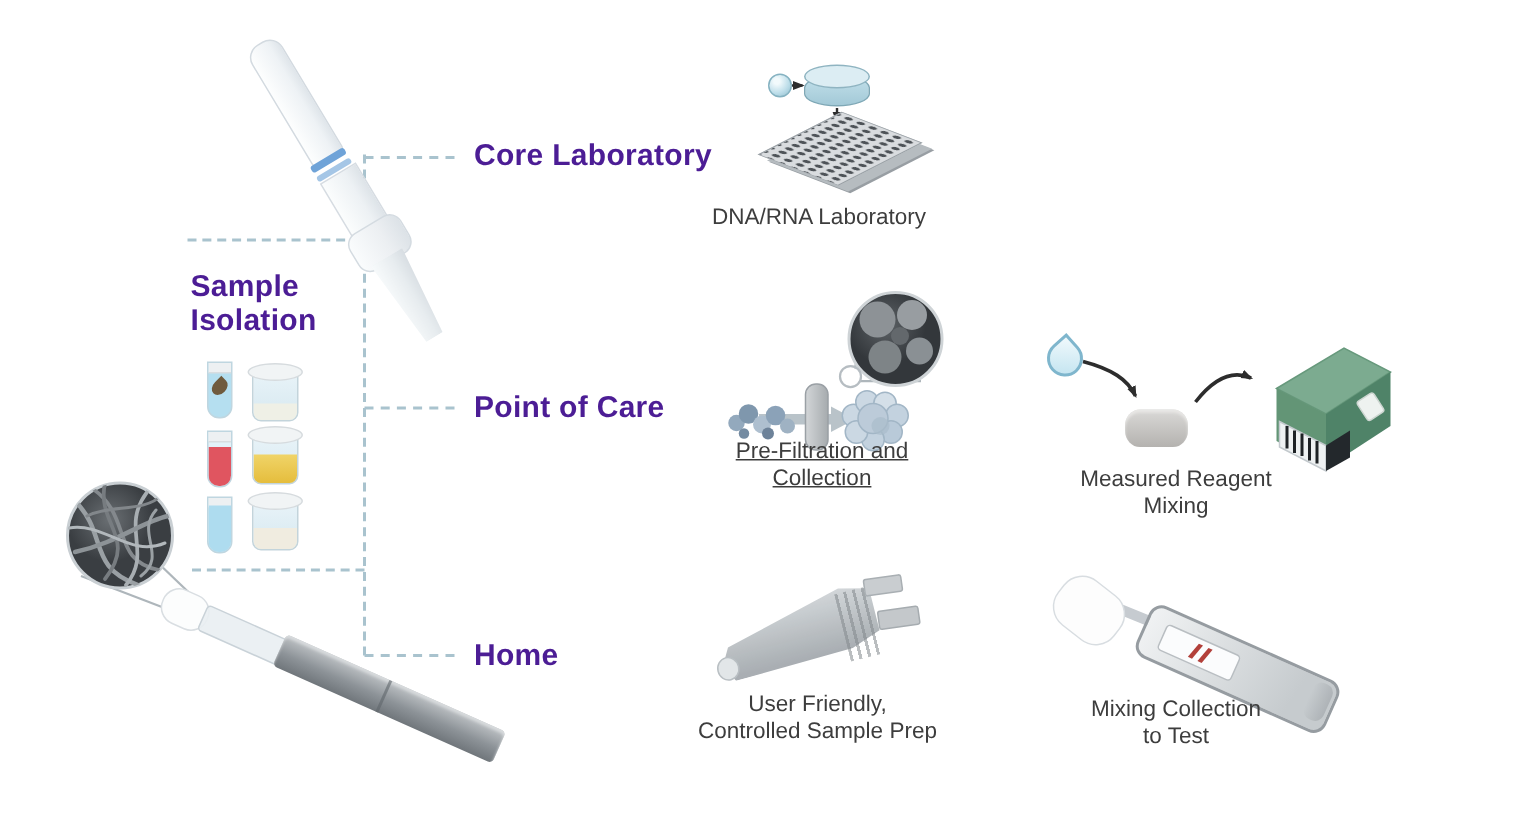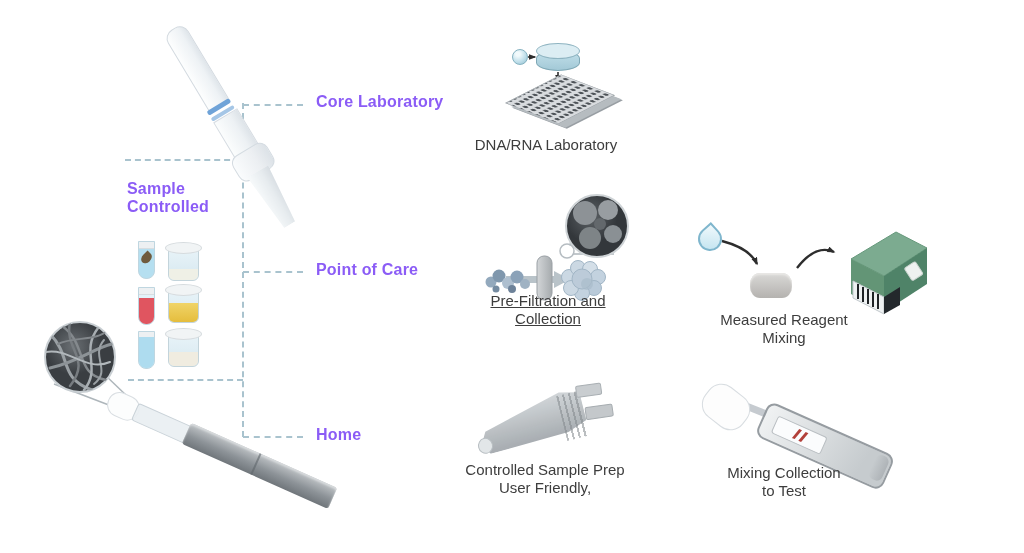--- a/index.html
+++ b/index.html
@@ -1,19 +1,19 @@
 <!DOCTYPE html>
 <html><head>
 <meta charset="utf-8">
 <style>
   html,body{margin:0;padding:0;background:#fff;}
   .canvas{position:relative;width:1024px;height:553px;background:#fff;overflow:hidden;
           font-family:"Liberation Sans",sans-serif;}
   
-  .section-label{position:absolute;font-weight:bold;font-size:16px;color:#8b5cf6;letter-spacing:.2px;z-index:6;}
+  .section-label{position:absolute;font-weight:bold;font-size:20px;color:#4c1d95;letter-spacing:.2px;z-index:6;}
   .caption{position:absolute;font-size:15px;color:#3d3d3d;text-align:center;line-height:1.22;z-index:6;}
   .caption span{display:block;}
   
   .dash-h{position:absolute;border-top:2px dashed #a9c3ce;z-index:1;}
   .dash-v{position:absolute;border-left:2px dashed #a9c3ce;z-index:1;}
   
   .swab-wrap{position:absolute;left:211px;top:13px;width:40px;height:228px;transform:rotate(-31deg);z-index:3;}
   .sw-tip{position:absolute;left:9px;top:0;width:22px;height:88px;background:linear-gradient(90deg,#fdfefe,#eef2f5 70%,#dfe5ea);
           border:1px solid #d3dae0;border-radius:10px 10px 3px 3px;}
   .sw-band1{position:absolute;left:7px;top:88px;width:26px;height:5px;background:#6fa3d8;border-radius:2px;}
@@ -254,40 +254,40 @@
 
   <div class="stick"></div>
   <div class="paddle"></div>
   <div class="cassette">
     <div class="window">
       <span class="rline" style="left:22px;"></span>
       <span class="rline" style="left:29px;"></span>
     </div>
   </div>
 
-  <div class="section-label" style="left:127px;top:180px;width:112px;line-height:1.15;">Sample Controlled</div>
+  <div class="section-label" style="left:127px;top:180px;width:112px;line-height:1.15;">Sample Isolation</div>
   <div class="section-label" style="left:316px;top:93px;">Core Laboratory</div>
   <div class="section-label" style="left:316px;top:261px;">Point of Care</div>
   <div class="section-label" style="left:316px;top:426px;">Home</div>
 
   <div class="caption" style="left:446px;top:136px;width:200px;">
     <span>DNA/RNA Laboratory</span>
   </div>
   <div class="caption" style="left:448px;top:292px;width:200px;text-decoration:underline;">
     <span>Pre-Filtration and</span>
     <span>Collection</span>
   </div>
   <div class="caption" style="left:684px;top:311px;width:200px;">
     <span>Measured Reagent</span>
     <span>Mixing</span>
   </div>
   <div class="caption" style="left:53px;top:455px;width:200px;">
   </div>
   <div class="caption" style="left:445px;top:461px;width:200px;">
+    <span>User Friendly,</span>
     <span>Controlled Sample Prep</span>
-    <span>User Friendly,</span>
   </div>
   <div class="caption" style="left:684px;top:464px;width:200px;">
     <span>Mixing Collection</span>
     <span>to Test</span>
   </div>
 
 </div>
 
 </body></html>

